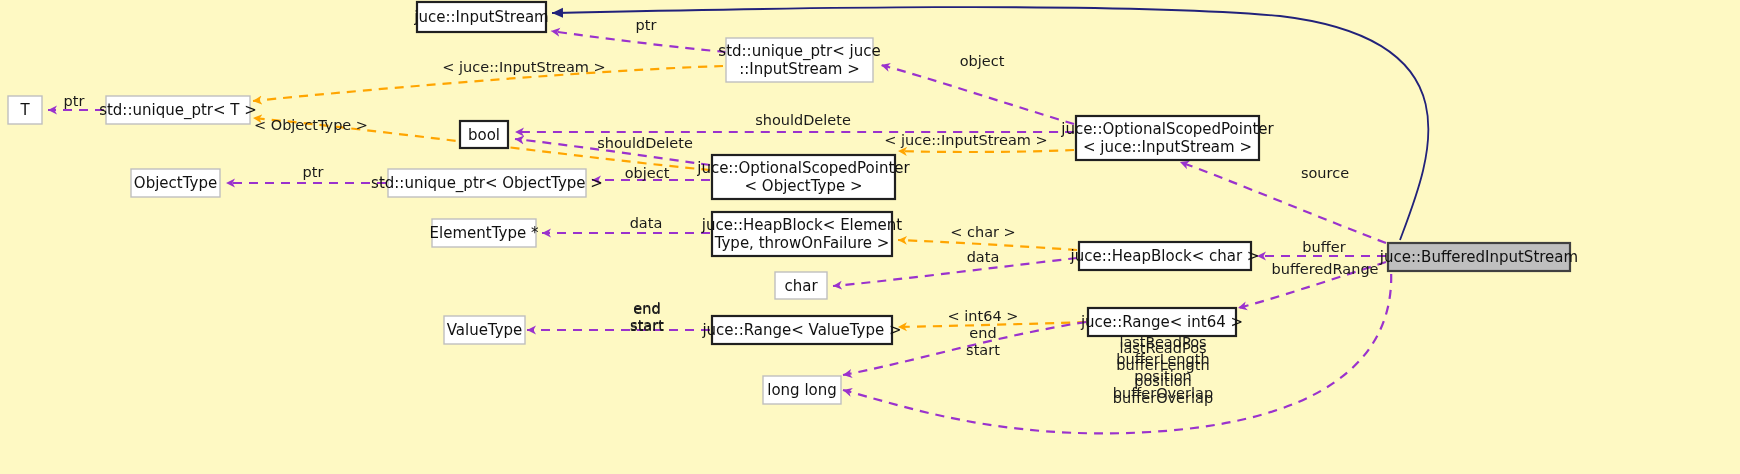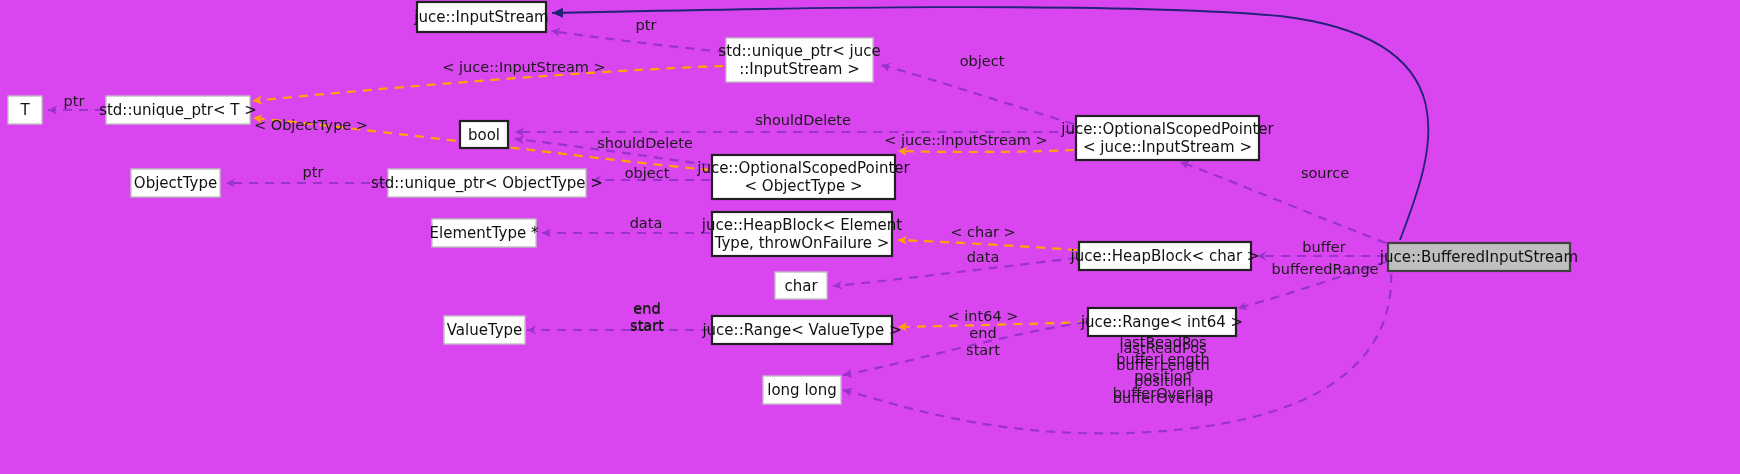--- a/index.html
+++ b/index.html
@@ -7,21 +7,21 @@
     padding: 0;
     background: #ffffff;
   }
   body {
     font-family: "DejaVu Sans", sans-serif;
   }
   #diagram-root {
     position: relative;
     width: 1740px;
     height: 474px;
-    background: #d946ef;
+    background: #fef9c3;
     overflow: hidden;
   }
   svg#graph {
     position: absolute;
     left: 0;
     top: 0;
     width: 1740px;
     height: 474px;
   }
   .node-box {

